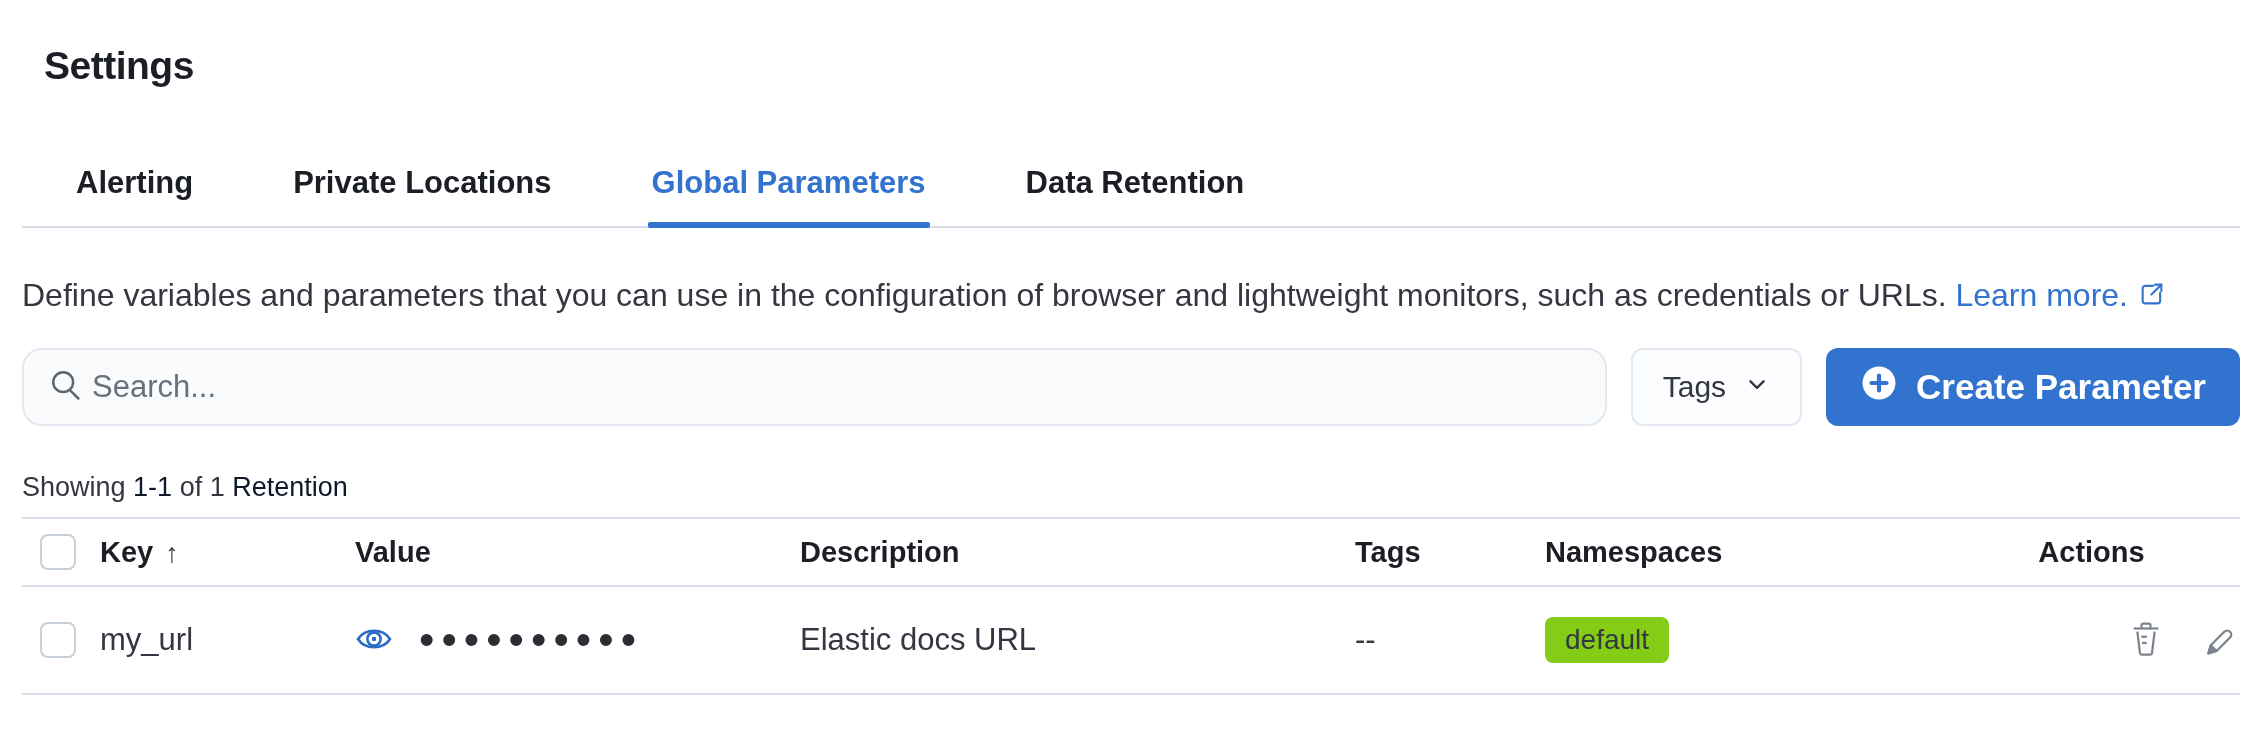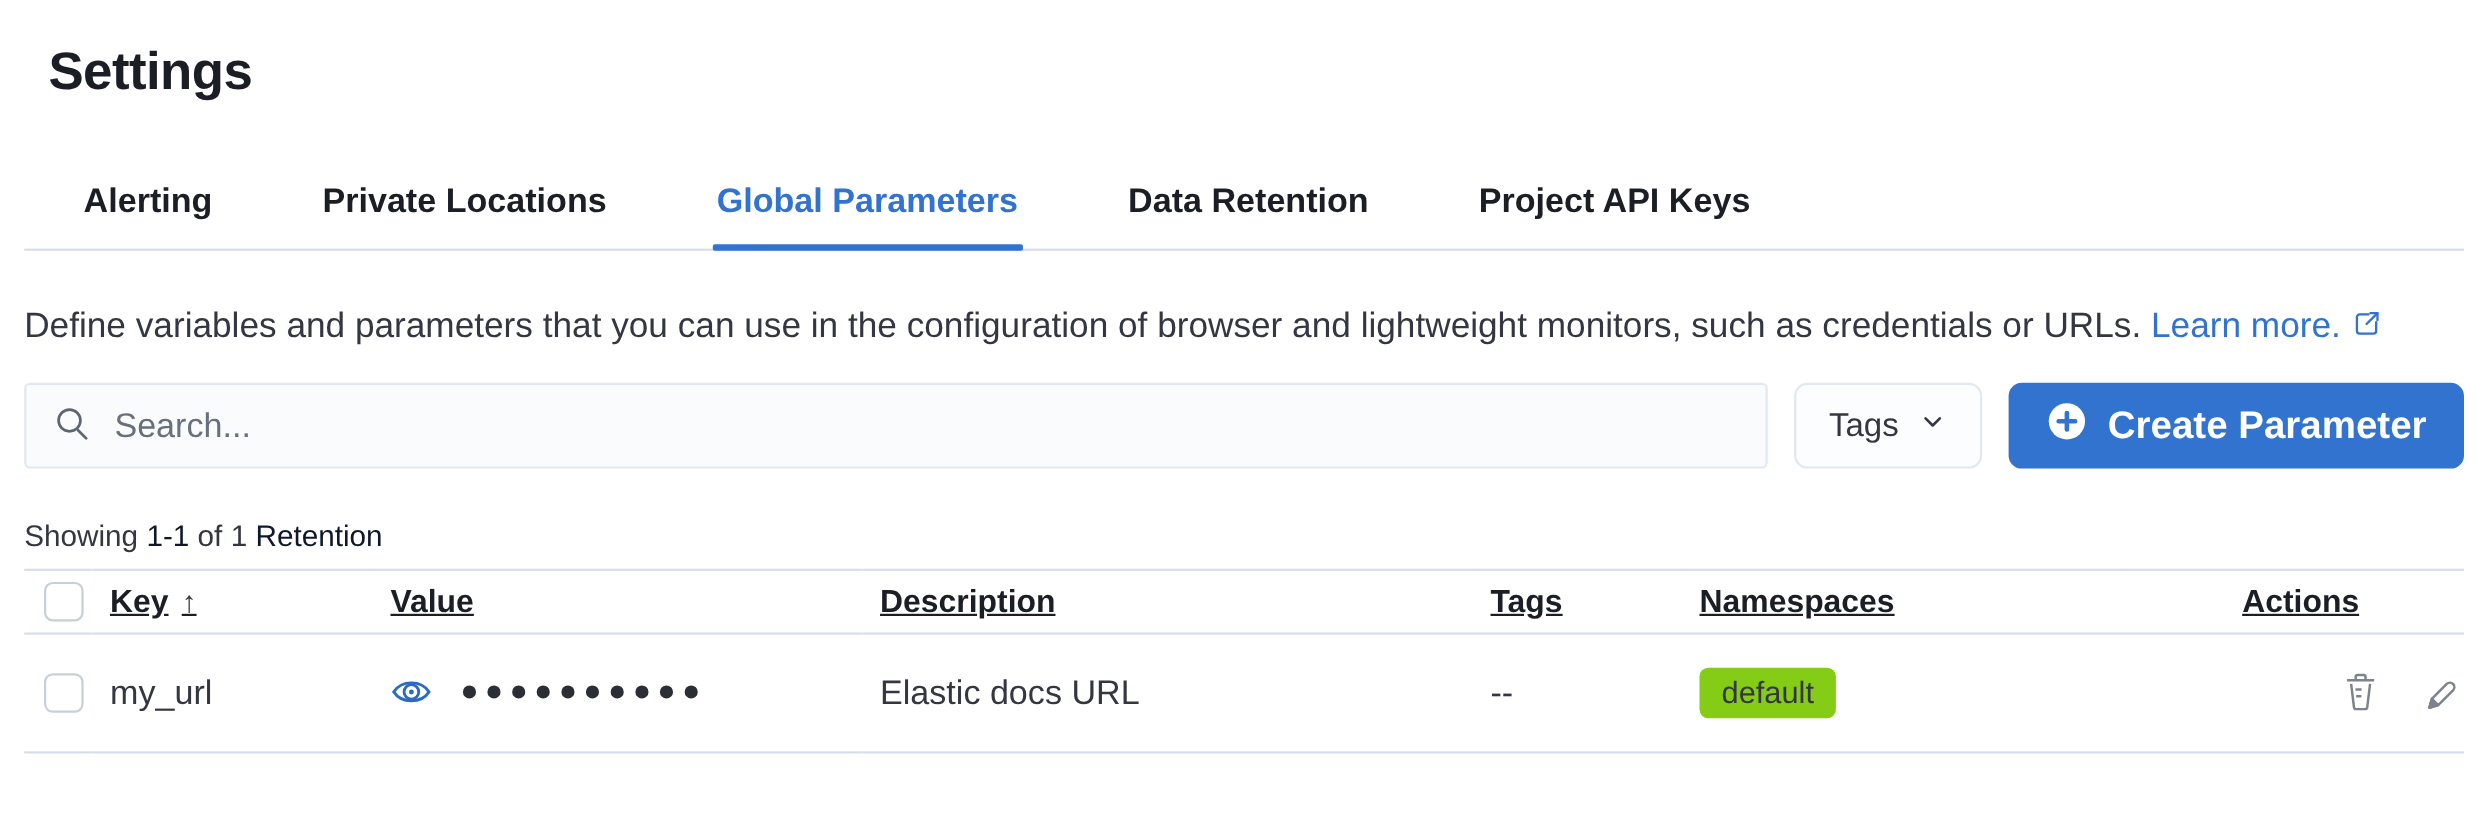--- a/index.html
+++ b/index.html
@@ -3,21 +3,21 @@
 <meta charset="utf-8">
 <style>
   * { box-sizing: border-box; margin: 0; padding: 0; }
   html, body { width: 2262px; height: 754px; background: #fff; overflow: hidden; }
   body { font-family: "Liberation Sans", sans-serif; color: #343741; }
   .page { width: 2262px; height: 754px; padding: 0 22px; }
 
   
   .page-title {
     margin: 30px 0 0 22px;
-    font-size: 48px; font-weight: 700; letter-spacing: -0.5px;
+    font-size: 39px; font-weight: 700; letter-spacing: -0.5px;
     color: #1b1e24; line-height: 72px;
   }
 
   
   .tabs-bar {
     margin-top: 62px; padding-left: 22px;
     display: flex; gap: 64px;
     border-bottom: 2px solid #d8dee9;
   }
   .tab {
@@ -37,22 +37,22 @@
   .description {
     margin-top: 42px; max-width: 2218px;
     font-size: 32px; line-height: 50px; color: #343741;
   }
   .learn-more { color: var(--accent); text-decoration: none; cursor: pointer; white-space: nowrap; }
   .ext-icon { display: inline-block; vertical-align: -2px; margin-left: 10px; }
 
   
   .toolbar { margin-top: 26px; display: flex; gap: 24px; height: 78px; }
   .search-box {
-    flex: 1; display: flex; align-items: center; gap: 20px;
-    background: #fafbfd; border: 2px solid #e2e8f1; border-radius: 5px;
+    flex: 1; display: flex; align-items: center; gap: 8px;
+    background: #fafbfd; border: 2px solid #e2e8f1; border-radius: 20px;
     padding: 0 24px;
   }
   .search-box input {
     flex: 1; border: none; outline: none; background: transparent;
     font-family: inherit; font-size: 31px; color: #343741;
   }
   .search-box input::placeholder { color: #69707d; }
   .tags-btn {
     display: flex; align-items: center; gap: 18px; padding: 0 30px;
     background: #fcfdfe; border: 2px solid #e2e8f1; border-radius: 12px;
@@ -64,23 +64,23 @@
     font-family: inherit; font-size: 35px; font-weight: 600; color: #fff; cursor: pointer;
   }
 
   
   .summary { margin-top: 46px; font-size: 27px; color: #343741; }
   .summary b { font-weight: 400; color: #0f172a; }
 
   
   table { margin-top: 14px; width: 2218px; border-collapse: collapse; table-layout: fixed; }
   thead th {
-    height: 58px; border-top: 2px solid #d8dee9; border-bottom: 2px solid #d8dee9;
+    height: 68px; border-top: 2px solid #d8dee9; border-bottom: 2px solid #d8dee9;
     font-size: 29px; font-weight: 700; color: #1b1e24;
-    text-align: left; padding: 0 0 0 16px; vertical-align: middle; text-decoration: underline;
+    text-align: left; padding: 0 0 0 16px; vertical-align: middle;
   }
   tbody td {
     height: 108px; border-bottom: 2px solid #d8dee9;
     font-size: 31px; color: #343741;
     padding: 0 0 0 16px; vertical-align: middle;
   }
   th.cb-col, td.cb-col { padding-left: 18px; }
   th.actions-col { text-align: center; padding-right: 2px; }
   .checkbox {
     width: 36px; height: 36px; border: 2px solid #c7cfdb; border-radius: 8px;
@@ -102,21 +102,20 @@
 
 <div class="page" style="--accent:#3173ce">
 
   <h1 class="page-title">Settings</h1>
 
   <div class="tabs-bar">
     <button class="tab">Alerting</button>
     <button class="tab">Private Locations</button>
     <button class="tab active">Global Parameters</button>
     <button class="tab">Data Retention</button>
-    <button class="tab">Project API Keys</button>
   </div>
 
   <p class="description"><span>Define variables and parameters that you can use in the configuration of browser and lightweight monitors, such as credentials or URLs.</span>
     <a class="learn-more"><span>Learn more.</span><span class="ext-icon"><svg width="28" height="28" viewBox="0 0 24 24" fill="none" stroke="#3173ce" stroke-width="1.8" stroke-linecap="round" stroke-linejoin="round">
             <path d="M13 5 H6.2 A2.2 2.2 0 0 0 4 7.2 V17.8 A2.2 2.2 0 0 0 6.2 20 H16.8 A2.2 2.2 0 0 0 19 17.8 V11"></path>
             <path d="M14.5 4 H20 V9.5"></path>
             <path d="M20 4 L11.5 12.5"></path>
           </svg></span></a>
   </p>
 

